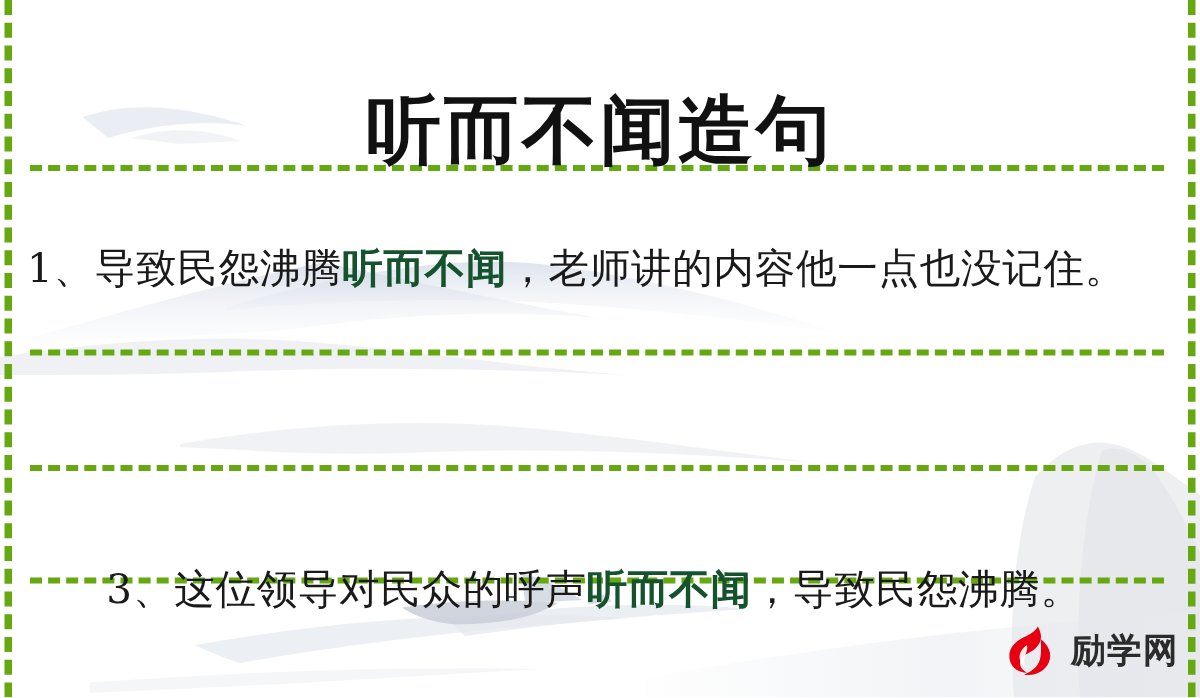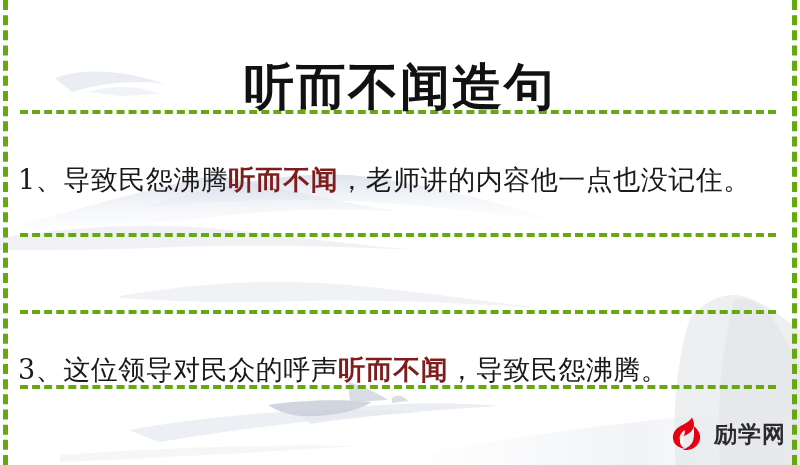--- a/index.html
+++ b/index.html
@@ -76,21 +76,21 @@
     left: 18px;
     right: 26px;
     z-index: 4;
     font-family: "DejaVu Serif", "Liberation Serif", serif;
     font-size: 27px;
     line-height: 46px;
     color: #1a1a1a;
     letter-spacing: 0.5px;
   }
   .sentence .hl {
-    color: #7f1d1d;
+    color: #14532d;
     font-weight: bold;
     margin-top: 36px;
   }
 
   
   #logo {
     position: absolute;
     right: 14px;
     bottom: 10px;
     z-index: 5;
@@ -171,21 +171,21 @@
   <div class="sep" style="top:310px;"></div>
   <div class="sep" style="top:385px;"></div>
 
   <h1 id="title">听而不闻造句</h1>
 
   <p class="sentence" style="top:130px;">
     <span>1、</span><span>导致民怨沸腾</span><span class="hl">听而不闻</span><span>，老师讲的内容他一点也没记住。</span>
   </p>
 
 
-  <p class="sentence" style="top:320px;">
+  <p class="sentence" style="top:344px;text-align:center;">
     <span>3、</span><span>这位领导对民众的呼声</span><span class="hl">听而不闻</span><span>，导致民怨沸腾。</span>
   </p>
 
   <div id="logo">
     <span class="mark">
       <svg class="mark" viewBox="0 0 64 64" xmlns="http://www.w3.org/2000/svg" aria-hidden="true">
         <path d="M41 7 C46 16 45 23 39 29 C34 34 27 35 24 40 C21 45 24 51 30 54
                  C20 54 12 47 12 37 C12 27 20 21 29 17 C35 14 39 11 41 7 Z" fill="#e60012"></path>
         <path d="M44 20 C52 26 56 35 52 44 C48 53 37 58 27 56 C35 53 41 48 43 41
                  C45 34 44 26 44 20 Z" fill="#e60012"></path>

